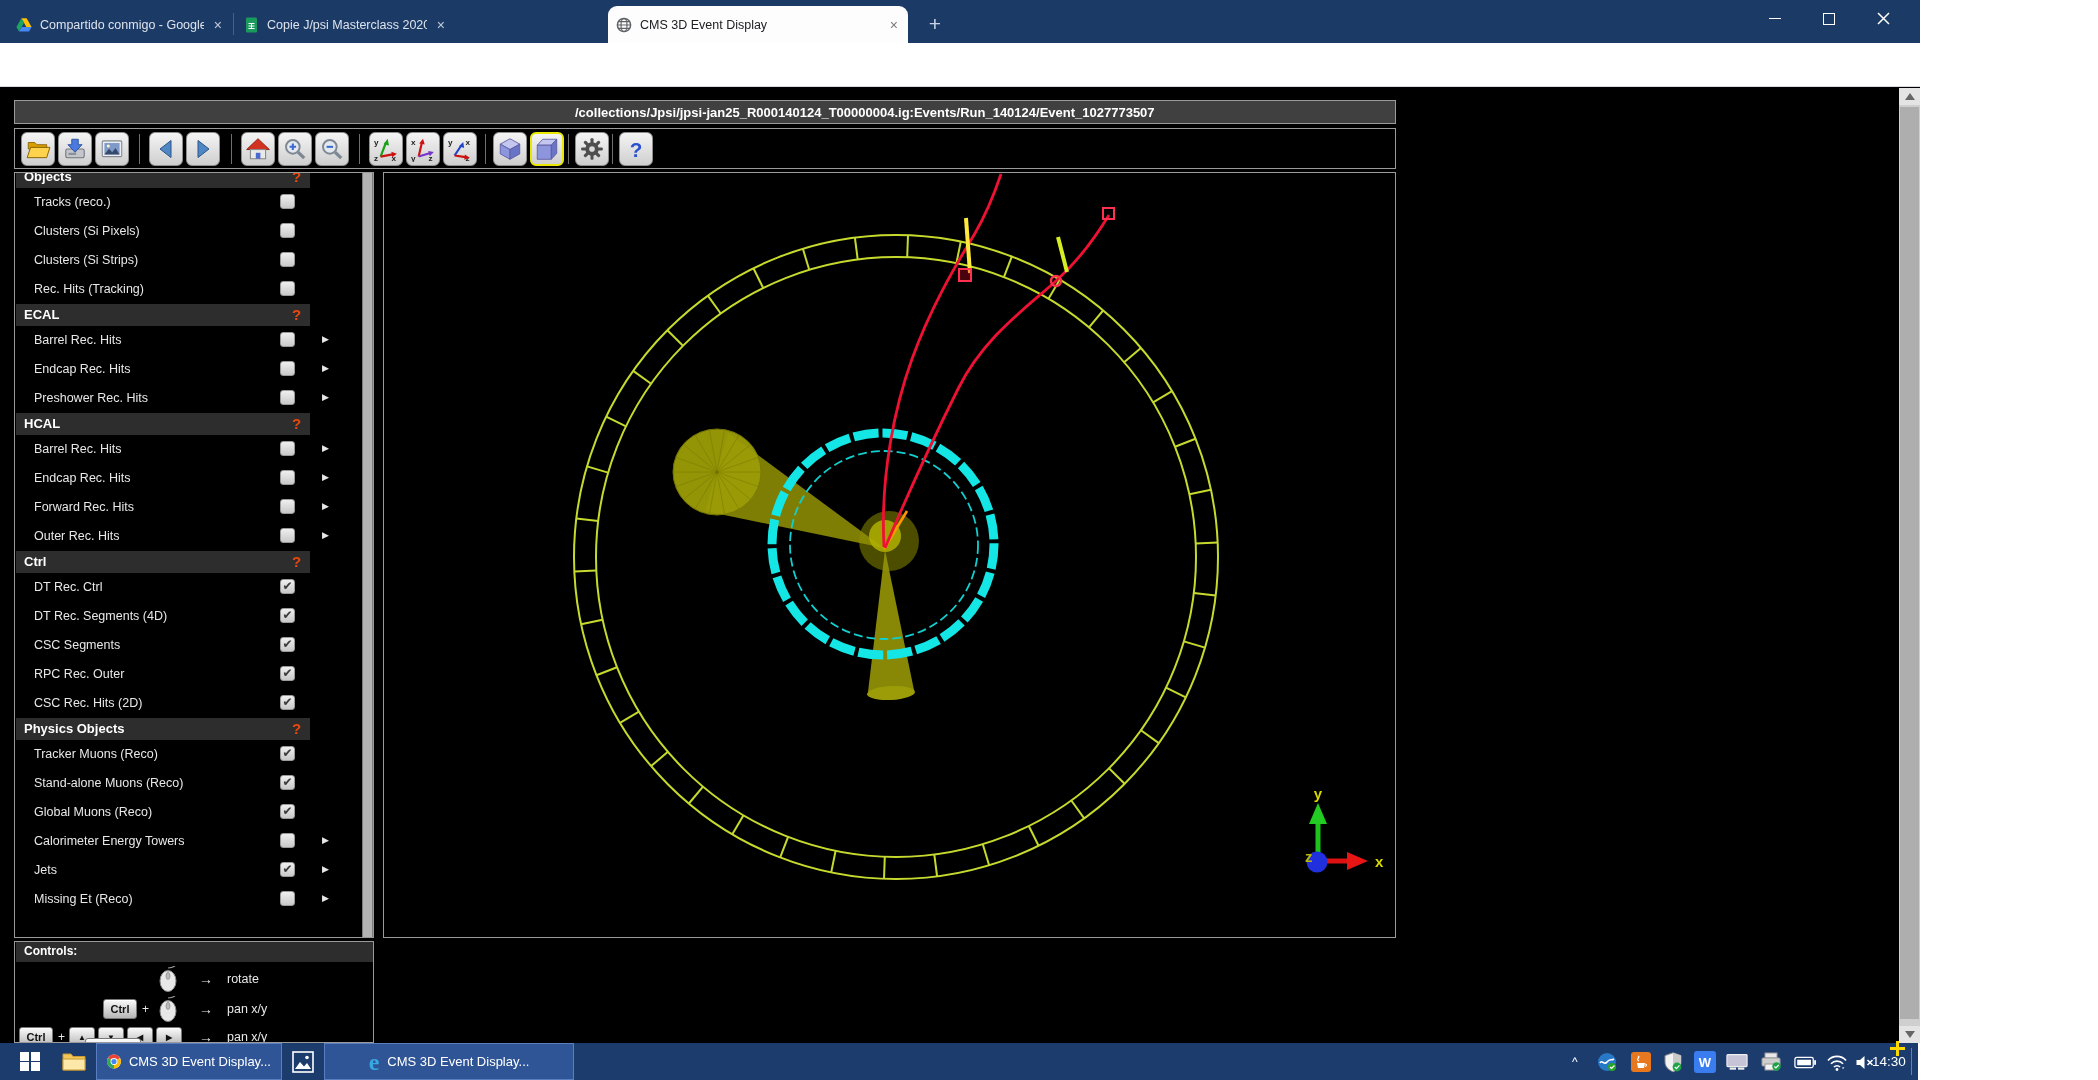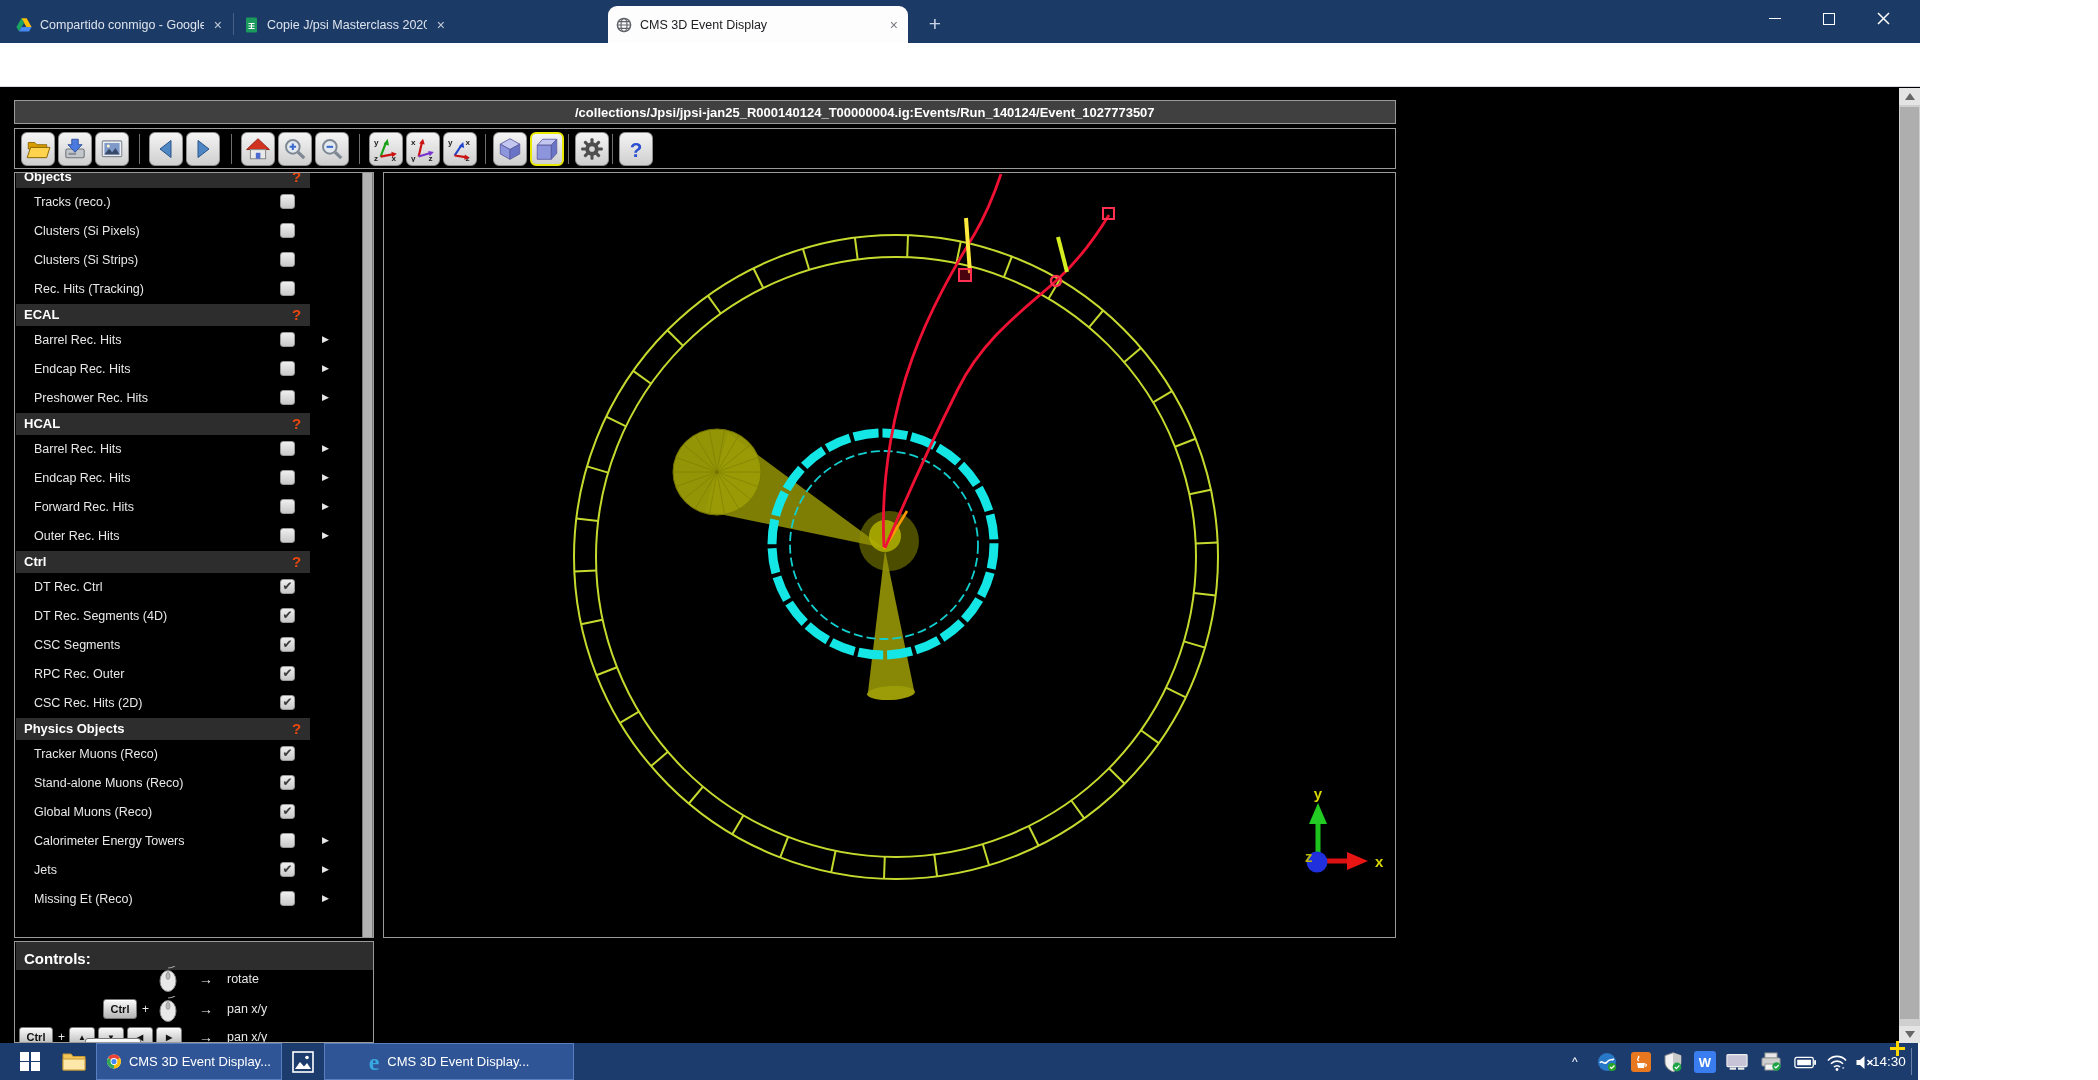--- a/index.html
+++ b/index.html
@@ -55,21 +55,21 @@
             background:linear-gradient(#efefef,#c9c9c9);border:1px solid #9a9a9a;box-sizing:border-box;
             font-size:12px;line-height:13px;text-align:center;color:#3a3a3a;}
   .sb-exp{position:absolute;left:306px;top:8px;font-size:9px;color:#e8e8e8;}
   .sb-scroll{position:absolute;left:347px;top:0;width:11px;height:764px;background:#b3b3b3;border-left:1px solid #7c7c7c;border-right:1px solid #7c7c7c;box-sizing:border-box;}
 
   
   .mainview{left:383px;top:85px;width:1013px;height:766px;}
 
   
   .controlsbox{left:14px;top:854px;width:360px;height:102px;overflow:hidden;}
-  .ctl-header{position:absolute;left:1px;top:0;width:357px;height:28px;background:#2d2d2d;color:#fff;font-weight:bold;font-size:15px;padding:8px 0 0 8px;box-sizing:border-box;}
+  .ctl-header{position:absolute;left:1px;top:0;width:357px;height:20px;background:#2d2d2d;color:#fff;font-weight:bold;font-size:12px;padding:2px 0 0 8px;box-sizing:border-box;}
   .ctl-row{position:absolute;left:0;width:358px;height:30px;color:#e8e8e8;}
   .ctl-arrow{position:absolute;left:184px;top:7px;font-size:14px;color:#e8e8e8;}
   .ctl-action{position:absolute;left:212px;top:8px;font-size:12.5px;}
   .key{position:absolute;top:5px;height:20px;border-radius:3px;background:linear-gradient(#fafafa,#b5b5b5);
        border:1px solid #777;box-shadow:inset 0 1px 0 #fff;color:#111;font-size:11px;font-weight:bold;
        display:flex;align-items:center;justify-content:center;box-sizing:border-box;}
   .plus{position:absolute;top:8px;font-size:12px;color:#e8e8e8;}
   .partial-key{position:absolute;left:70px;top:96px;width:54px;height:12px;border-radius:3px;background:linear-gradient(#fff,#ccc);border:1px solid #777;}
 
   

